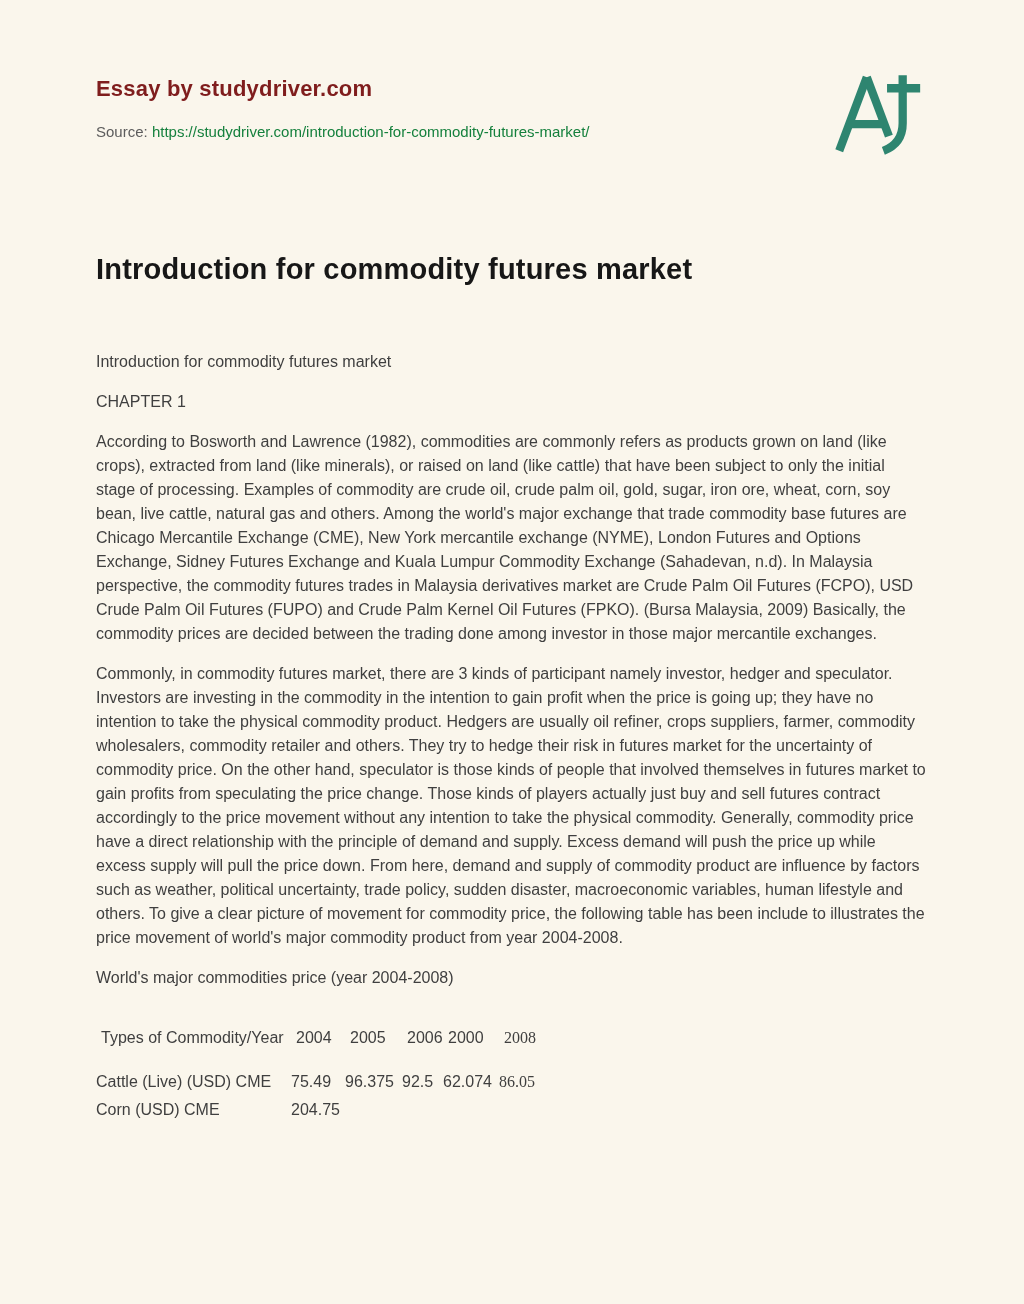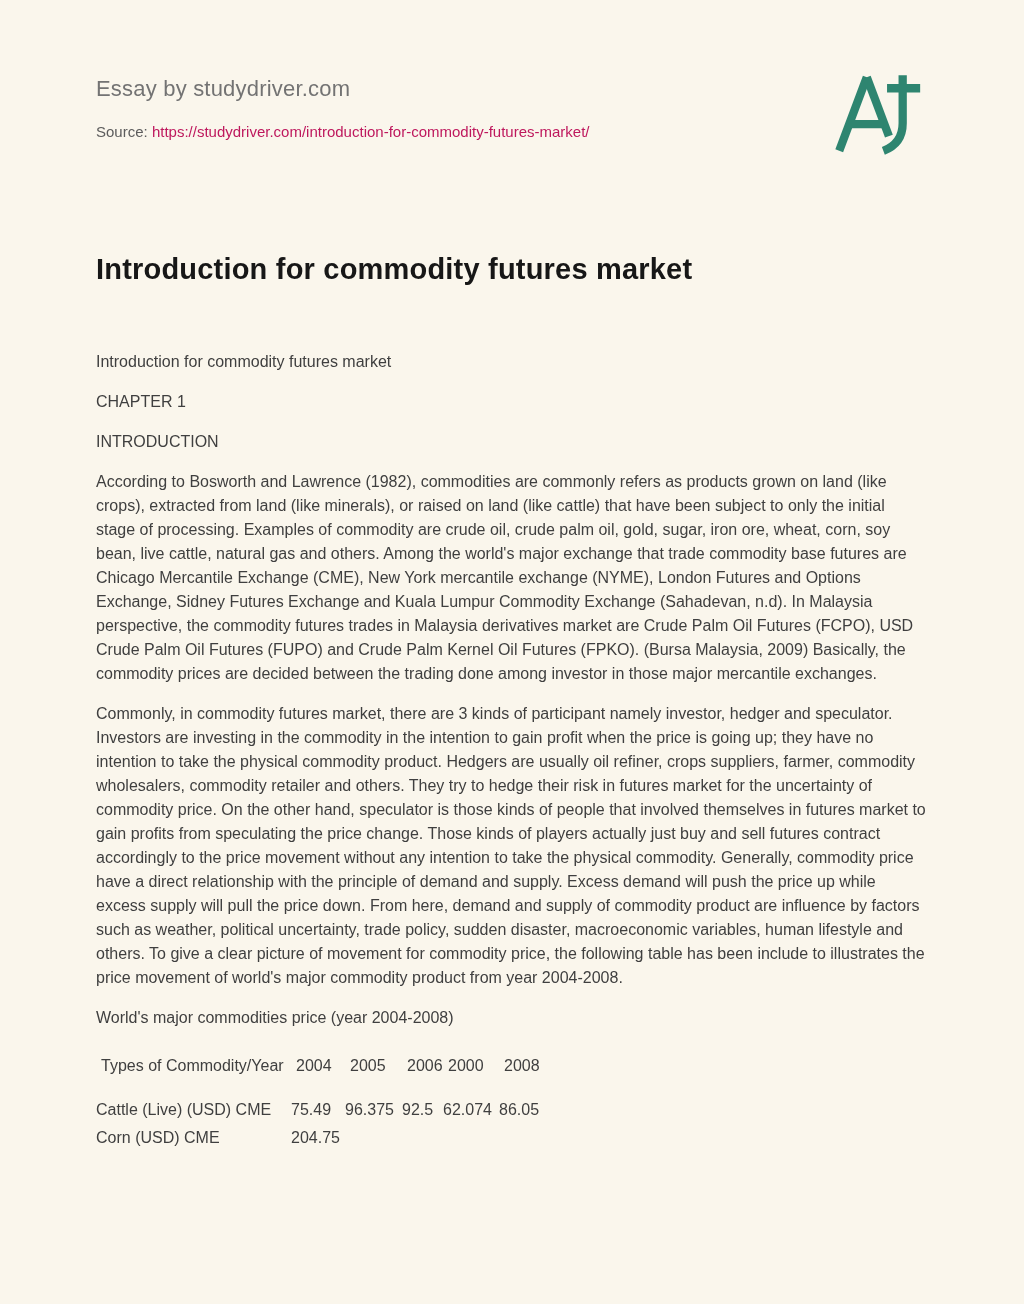--- a/index.html
+++ b/index.html
@@ -11,31 +11,31 @@
     color: #3f3f3f;
     position: relative;
     overflow: hidden;
   }
   .page { padding: 0 96px; }
 
   
   .top { padding-top: 76px; }
   .brand {
     font-size: 22px;
-    font-weight: 400;
-    color: #737373;
+    font-weight: 700;
+    color: #7f1d1d;
     letter-spacing: 0.2px;
   }
   .source-line {
     margin-top: 21px;
     font-size: 15px;
     color: #5c5c5c;
   }
   .source-line a {
-    color: #be185d;
+    color: #15803d;
     text-decoration: none;
   }
   .logo {
     position: absolute;
     top: 66px;
     right: 102px;
     width: 92px;
     height: 96px;
   }
 
@@ -53,30 +53,30 @@
   .content {
     margin-top: 64px;
     font-size: 16px;
     line-height: 24px;
     color: #3f3f3f;
     max-width: 836px;
   }
   .para { margin-bottom: 16px; }
 
   
-  .price-table { margin-top: 24px; font-size: 16px; line-height: 24px; }
+  .price-table { margin-top: 36px; font-size: 16px; line-height: 24px; }
   .t-row { display: flex; margin-bottom: 4px; }
   .t-head { padding-left: 5px; margin-bottom: 20px; }
   .t-cell { flex: 0 0 auto; white-space: nowrap; }
   .c0 { width: 195px; }
   .c1 { width: 54px; }
   .c2 { width: 57px; }
   .c3 { width: 41px; }
   .c4 { width: 56px; }
-  .c5 { width: auto; }
+  .c5 { width: auto; font-family: Liberation Serif, serif; }
 </style>
 </head>
 <body>
 
 <div class="page">
 
   <div class="top">
     <div class="brand">Essay by studydriver.com</div>
     <div class="source-line">
       <span>Source:</span>
@@ -95,21 +95,20 @@
 
       <path d="M62 24 L98 24"></path>
     </g>
   </svg>
 
   <h1 class="article-title">Introduction for commodity futures market</h1>
 
   <div class="content">
     <p class="para">Introduction for commodity futures market</p>
     <p class="para">CHAPTER 1</p>
-    <p class="para">INTRODUCTION</p>
     <p class="para">According to Bosworth and Lawrence (1982), commodities are commonly refers as products grown on land (like crops), extracted from land (like minerals), or raised on land (like cattle) that have been subject to only the initial stage of processing. Examples of commodity are crude oil, crude palm oil, gold, sugar, iron ore, wheat, corn, soy bean, live cattle, natural gas and others. Among the world's major exchange that trade commodity base futures are Chicago Mercantile Exchange (CME), New York mercantile exchange (NYME), London Futures and Options Exchange, Sidney Futures Exchange and Kuala Lumpur Commodity Exchange (Sahadevan, n.d). In Malaysia perspective, the commodity futures trades in Malaysia derivatives market are Crude Palm Oil Futures (FCPO), USD Crude Palm Oil Futures (FUPO) and Crude Palm Kernel Oil Futures (FPKO). (Bursa Malaysia, 2009) Basically, the commodity prices are decided between the trading done among investor in those major mercantile exchanges.</p>
     <p class="para">Commonly, in commodity futures market, there are 3 kinds of participant namely investor, hedger and speculator. Investors are investing in the commodity in the intention to gain profit when the price is going up; they have no intention to take the physical commodity product. Hedgers are usually oil refiner, crops suppliers, farmer, commodity wholesalers, commodity retailer and others. They try to hedge their risk in futures market for the uncertainty of commodity price. On the other hand, speculator is those kinds of people that involved themselves in futures market to gain profits from speculating the price change. Those kinds of players actually just buy and sell futures contract accordingly to the price movement without any intention to take the physical commodity. Generally, commodity price have a direct relationship with the principle of demand and supply. Excess demand will push the price up while excess supply will pull the price down. From here, demand and supply of commodity product are influence by factors such as weather, political uncertainty, trade policy, sudden disaster, macroeconomic variables, human lifestyle and others. To give a clear picture of movement for commodity price, the following table has been include to illustrates the price movement of world's major commodity product from year 2004-2008.</p>
     <p class="para">World's major commodities price (year 2004-2008)</p>
 
     <div class="price-table">
       <div class="t-row t-head">
         <span class="t-cell c0">Types of Commodity/Year</span>
         <span class="t-cell c1">2004</span>
         <span class="t-cell c2">2005</span>
         <span class="t-cell c3">2006</span>

